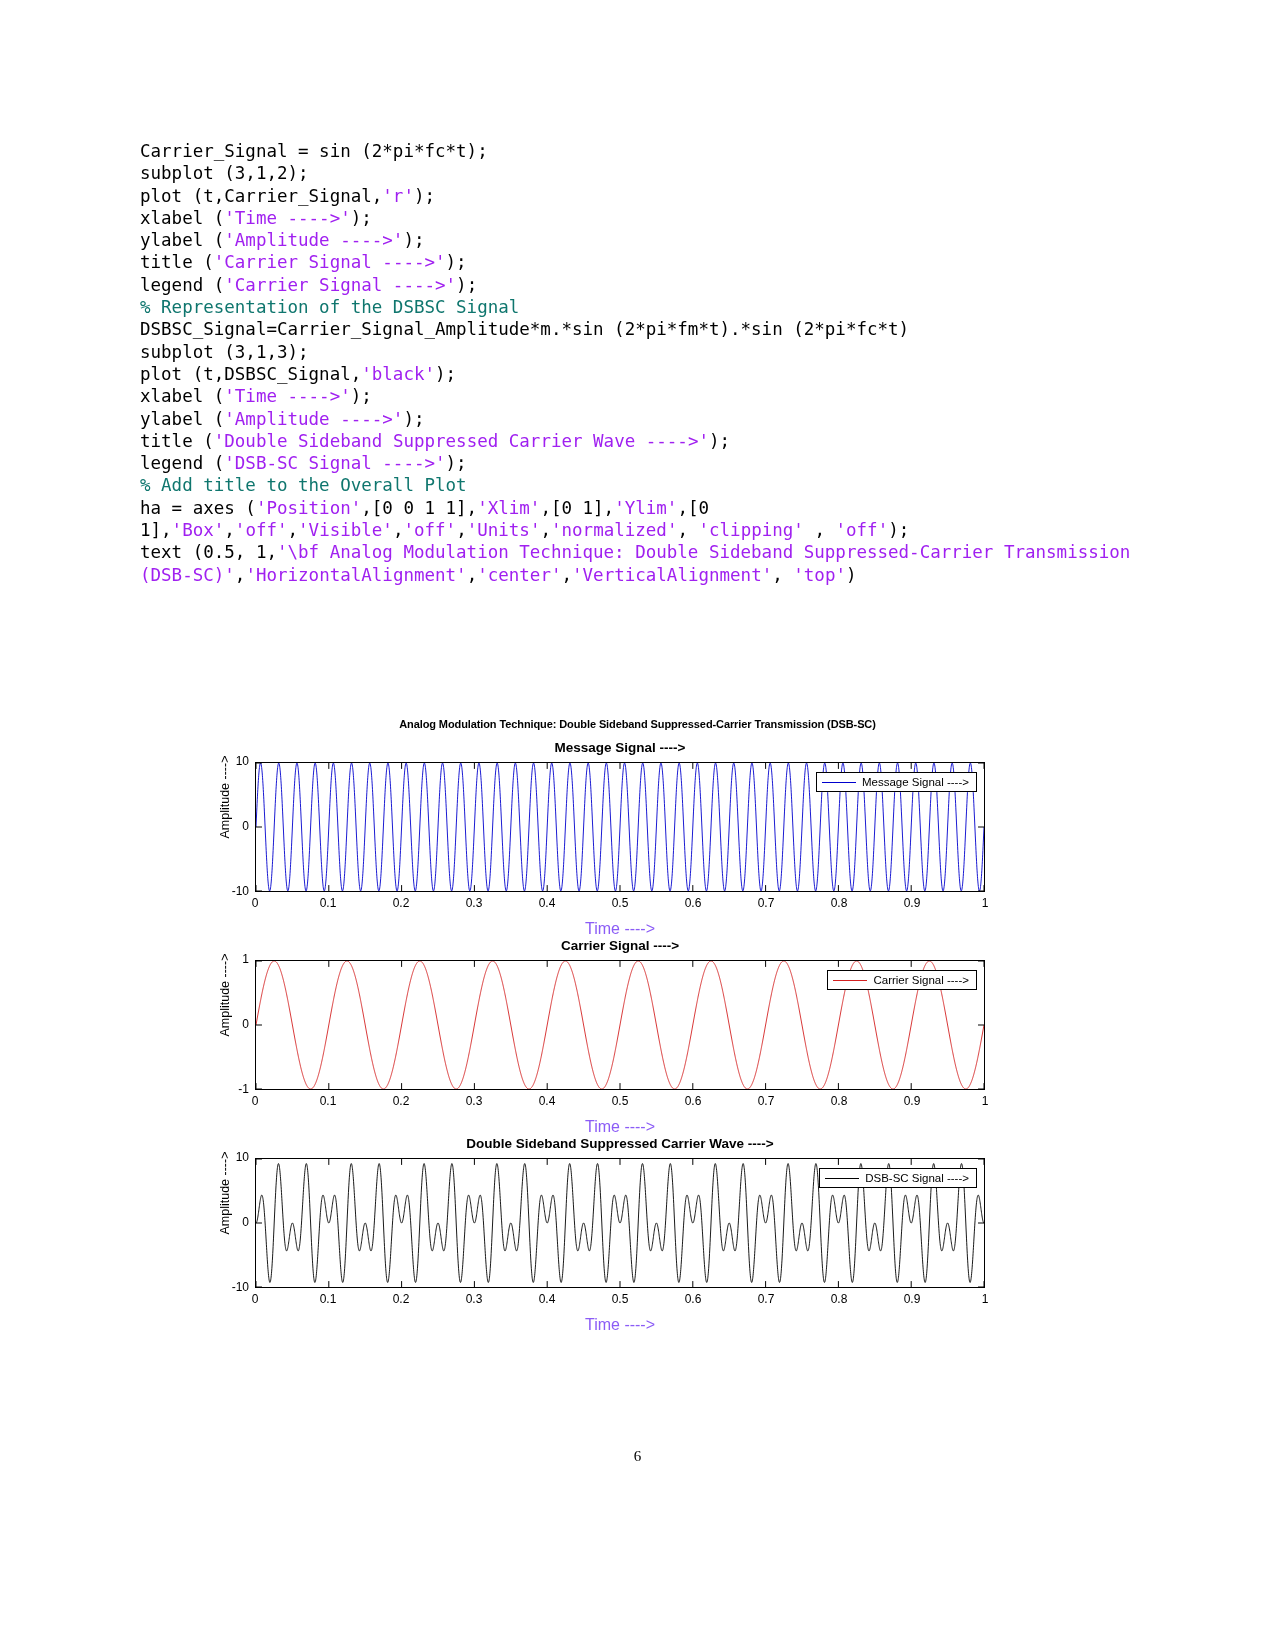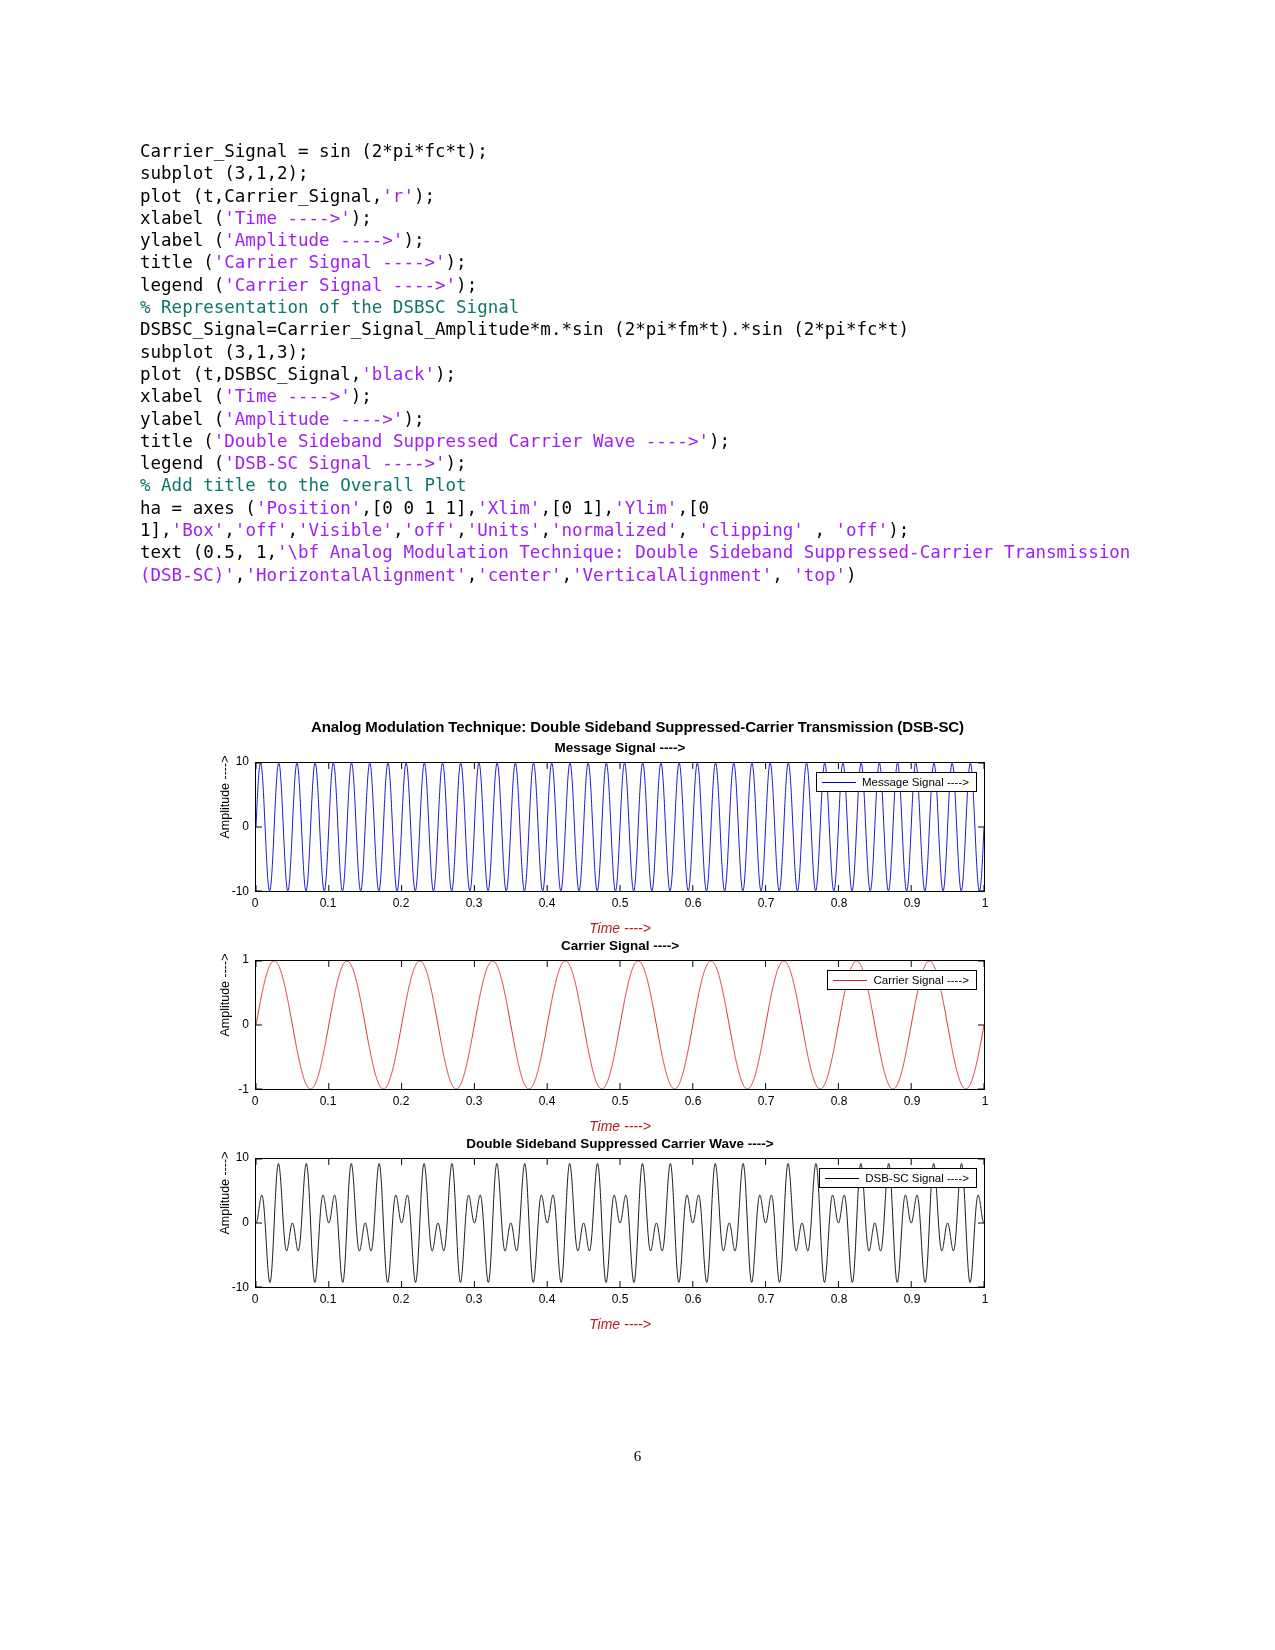--- a/index.html
+++ b/index.html
@@ -15,41 +15,41 @@
     font-size:17.5px;line-height:22.3px;color:#000;
     white-space:pre-wrap;word-break:break-word;
   }
   #code .ln{display:block;white-space:pre-wrap;}
   .str{color:#a020f0;}
   .cmt{color:#0f766e;}
   
   #figure{position:absolute;left:0;top:700px;width:1275px;height:650px;}
   .fig-title{
     position:absolute;top:18px;left:0;width:1275px;text-align:center;
-    font-size:15px;font-weight:bold;color:#000;letter-spacing:-0.1px;
+    font-size:11px;font-weight:bold;color:#000;letter-spacing:-0.1px;
   }
   .subplot{position:absolute;left:255px;width:730px;}
   .sp-title{
     position:absolute;left:0;width:730px;text-align:center;
     font-size:13.5px;font-weight:bold;color:#000;top:-22px;
   }
   .axes-box{
     position:absolute;left:0;top:0;width:730px;height:130px;
     border:1.1px solid #000;background:#fff;box-sizing:border-box;overflow:hidden;
   }
   .axes-box svg{display:block;width:100%;height:100%;}
   .ylab{
     position:absolute;left:-60px;top:28px;width:130px;
     font-size:12.5px;color:#000;text-align:center;
     transform:rotate(-90deg);transform-origin:center center;
     margin-left:-35px;
   }
   .xlab{
     position:absolute;left:0;width:730px;text-align:center;
-    font-size:14px;color:#b91c1c;top:158px;font-style:italic;
+    font-size:16px;color:#8b5cf6;top:158px;
   }
   .ytick{
     position:absolute;right:100%;margin-right:6px;
     font-size:12px;color:#000;white-space:nowrap;text-align:right;
   }
   .xtick{
     position:absolute;top:134px;font-size:12px;color:#000;
     transform:translateX(-50%);white-space:nowrap;
   }
   .legend{

